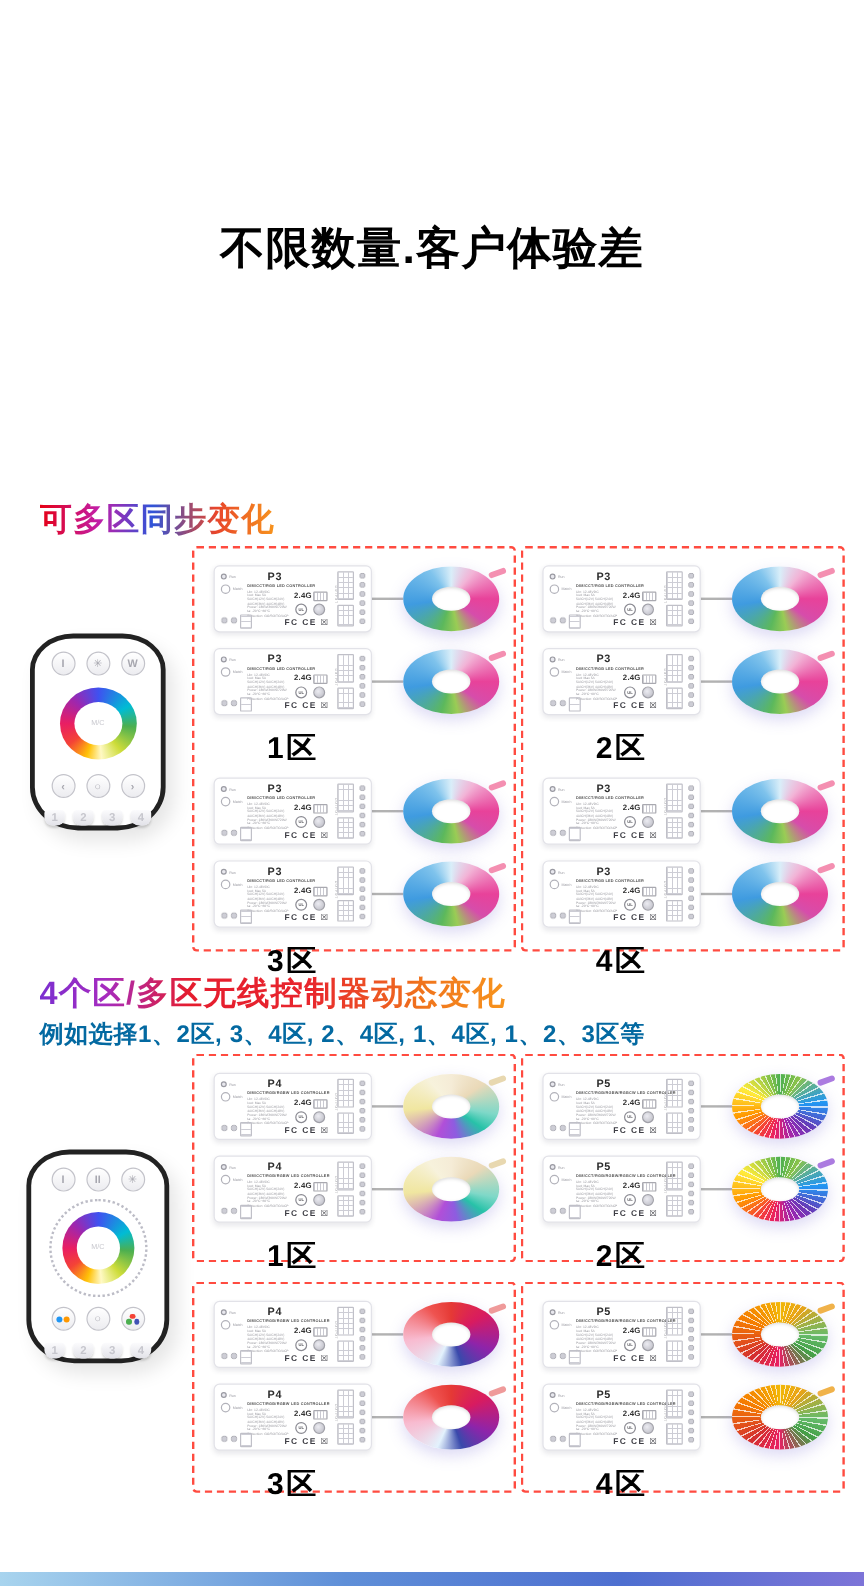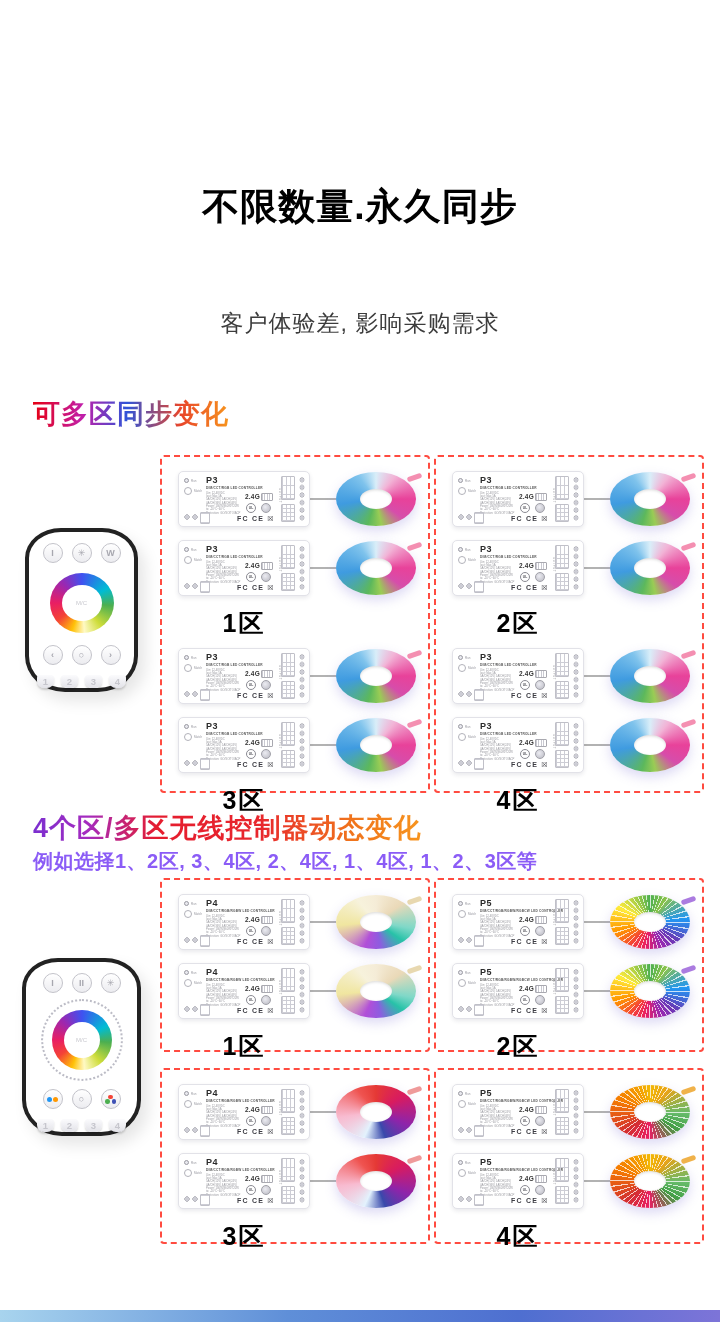--- a/index.html
+++ b/index.html
@@ -13,23 +13,23 @@
          -webkit-background-clip:text;background-clip:text;color:transparent;-webkit-text-fill-color:transparent;}
   .subtitle{position:absolute;left:0;width:720px;text-align:center;color:#000;
             font-size:37px;font-weight:800;letter-spacing:1px;}
   .sub1{top:130px}.sub2{top:182px}
   .note{position:absolute;left:0;width:720px;text-align:center;color:#3c3c3c;
         font-size:23px;font-weight:400;letter-spacing:1px;}
   .note1{top:268px}.note2{top:308px}
 
   .sec-head{position:absolute;left:33px;font-size:27px;font-weight:800;letter-spacing:1px;
             -webkit-background-clip:text;background-clip:text;color:transparent;-webkit-text-fill-color:transparent;}
-  .sec-head-1{top:396px;background-image:linear-gradient(90deg,#e60012 0%,#c21ea8 25%,#2f54d8 48%,#e8452a 75%,#f7941d 100%);}
+  .sec-head-1{top:415px;background-image:linear-gradient(90deg,#e60012 0%,#c21ea8 25%,#2f54d8 48%,#e8452a 75%,#f7941d 100%);}
   .sec-head-2{top:810px;background-image:linear-gradient(90deg,#7b2fd0 0%,#a52bbf 14%,#e51c2e 32%,#e8262d 58%,#f0741c 82%,#f7941d 100%);}
-  .sec-example{position:absolute;left:33px;top:848px;font-size:20px;font-weight:600;color:#8b5cf6;letter-spacing:.5px;}
+  .sec-example{position:absolute;left:33px;top:848px;font-size:20px;font-weight:600;color:#0369a1;letter-spacing:.5px;}
 
   
   .zone-box{position:absolute;width:270px;border:2px dashed #ff4b40;border-radius:4px;
             box-sizing:border-box;padding:14px 16px 0 16px;background:#fff;}
   .s1-box{top:455px;height:338px}
   #s1-box-0{left:160px}#s1-box-1{left:434px}
   .s2-box{height:174px}
   #s2-box-0{left:160px;top:878px}#s2-box-1{left:434px;top:878px}
   #s2-box-2{left:160px;top:1068px;height:176px}#s2-box-3{left:434px;top:1068px;height:176px}
 
@@ -38,21 +38,21 @@
               letter-spacing:2px;margin:-2px 0 8px 0;}
 
   
   .controller{position:relative;width:130px;height:54px;background:#fff;border:1px solid #e2e2e8;
               border-radius:5px;box-shadow:0 2px 4px rgba(40,40,70,.10);flex:none;}
   .c-leds{position:absolute;left:5px;top:6px;display:flex;flex-direction:column;gap:4px;}
   .c-led{display:flex;align-items:center;gap:2px;}
   .c-led .dot{width:3px;height:3px;border-radius:50%;border:.6px solid #9a9aa2;background:#e8e8ee;flex:none}
   .c-led .ring{width:6px;height:6px;border-radius:50%;border:.8px solid #b2b2ba;background:#fff;flex:none}
   .c-led .lbl{font-size:3px;color:#9a9aa2;}
-  .c-model{position:absolute;left:27px;top:3px;font-size:9px;font-weight:800;color:#2b2b2b;letter-spacing:.5px;}
+  .c-model{position:absolute;left:44px;top:3px;font-size:9px;font-weight:800;color:#2b2b2b;letter-spacing:.5px;}
   .c-type{position:absolute;left:27px;top:14px;font-size:3.2px;font-weight:700;color:#555;letter-spacing:.2px;white-space:nowrap;}
   .c-specs{position:absolute;left:27px;top:19.5px;font-size:2.8px;line-height:1.2;color:#9a9aa0;white-space:pre-line;}
   .c-badge{position:absolute;left:66px;top:21px;font-size:6.5px;font-weight:800;color:#333;letter-spacing:.2px;}
   .c-rf{position:absolute;left:82px;top:21px;width:10px;height:6px;border:.7px solid #a9a9b0;border-radius:1px;
         background:repeating-linear-gradient(90deg,#c9c9d1 0 .8px,transparent .8px 2.5px);}
   .c-ul{position:absolute;left:67px;top:31px;width:8px;height:8px;border:.7px solid #8a8a92;border-radius:50%;
         font-size:3.4px;font-weight:800;color:#55555c;display:flex;align-items:center;justify-content:center;}
   .c-dial{position:absolute;left:82px;top:31px;width:8px;height:8px;border-radius:50%;
           background:radial-gradient(circle at 40% 38%,#ececf2,#b9b9c2);border:.7px solid #a0a0a8;}
   .c-certs{position:absolute;left:58px;bottom:3px;font-size:7px;font-weight:800;color:#3d3d44;letter-spacing:1.2px;white-space:nowrap;}
@@ -127,22 +127,21 @@
 
   
   .bottom-strip{position:absolute;left:0;top:1310px;width:720px;height:12px;
                 background:linear-gradient(90deg,#a8d4ee 0%,#5f8fd8 40%,#4e6fd0 72%,#7d74d8 100%);}
 </style>
 </head>
 <body>
 
 <div class="page">
 
-  <div class="subtitle sub2">不限数量.永久同步</div>
-  <div class="note note2">客户体验差, 影响采购需求</div>
+  <div class="subtitle sub2">不限数量.客户体验差</div>
 
   <div class="sec-head sec-head-1">可多区同步变化</div>
 
   <div class="remote remote-1">
     <div class="r-top">
       <div class="rbtn">I</div>
       <div class="rbtn">✳</div>
       <div class="rbtn">W</div>
     </div>
     <div class="wheel">

